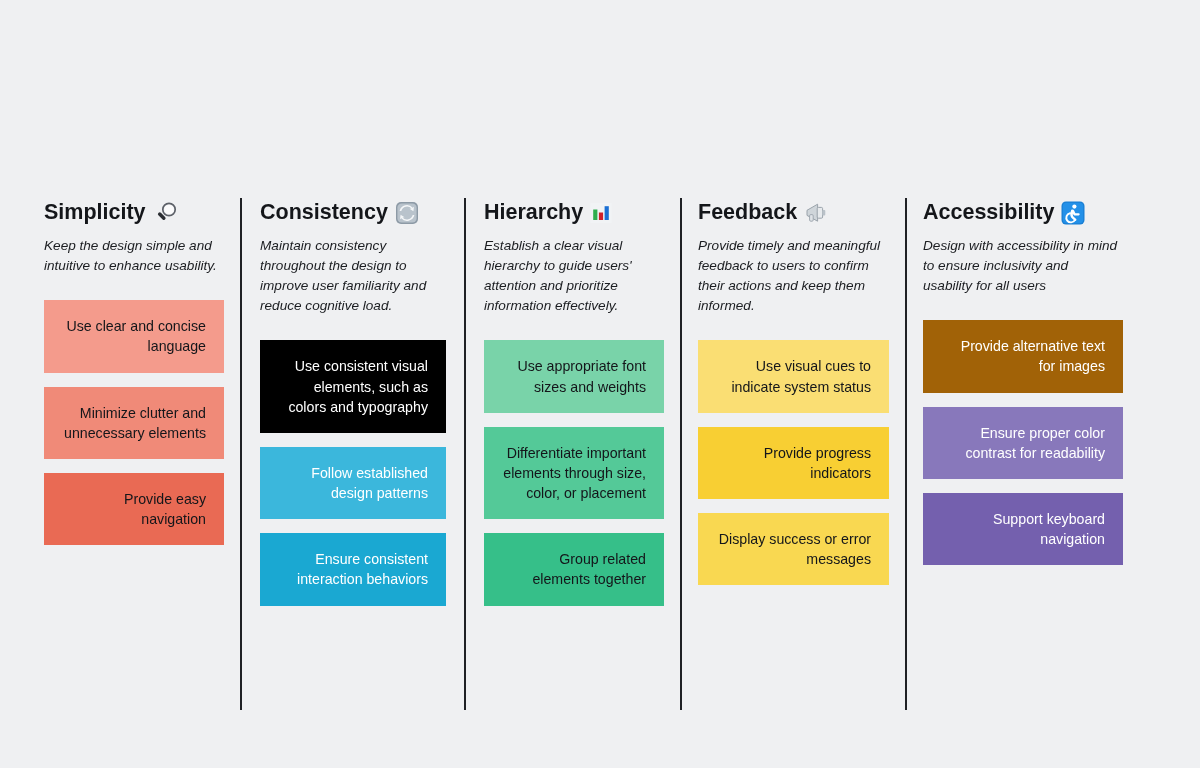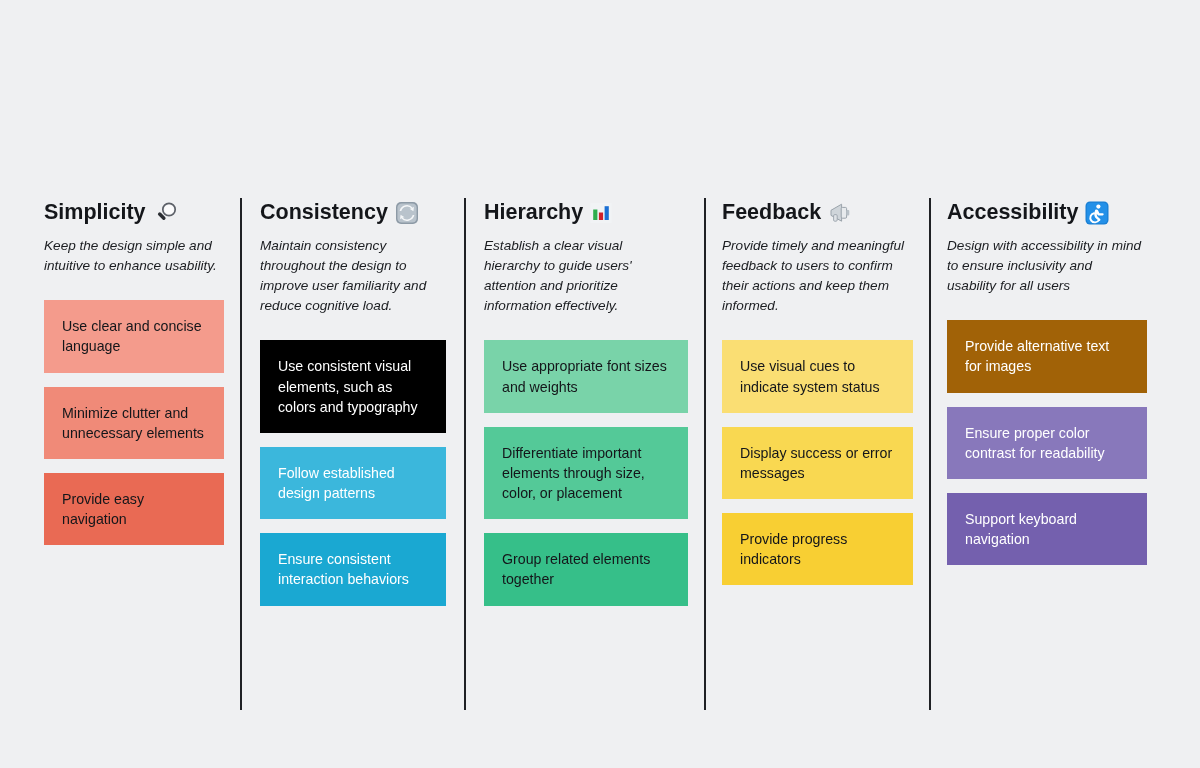--- a/index.html
+++ b/index.html
@@ -45,21 +45,21 @@
     align-items: stretch;
   }
   .column {
     position: relative;
     box-sizing: border-box;
     display: flex;
     flex-direction: column;
   }
   .col-0 { width: 196px; padding-right: 16px; }
   .col-1 { width: 224px; padding-left: 20px; padding-right: 18px; }
-  .col-2 { width: 240px; padding-left: 20px; padding-right: 16px; }
+  .col-2 { width: 216px; padding-left: 20px; padding-right: 16px; }
   .col-3 { width: 225px; padding-left: 18px; padding-right: 16px; }
   .col-4 { width: 226px; padding-left: 18px; padding-right: 8px; }
 
   .divider {
     position: absolute;
     left: 0;
     top: 0;
     bottom: 0;
     width: 2px;
     background: #1f2125;
@@ -94,21 +94,21 @@
   }
   .card {
     box-sizing: border-box;
     padding: 16px 18px;
     font-size: 14.2px;
     line-height: 1.42;
     display: flex;
     align-items: center;
     min-height: 52px;
   }
-  .card-text { display: block; }
+  .card-text { display: block; text-align: right; }
 
   
   .icon {
     display: inline-flex;
     align-items: center;
     justify-content: center;
     flex: 0 0 auto;
   }
   .icon svg { display: block; }
 </style>
@@ -210,25 +210,25 @@
             <rect x="18.3" y="9.0" width="3.0" height="5.6" rx="1.0" fill="#b9c1c8"></rect>
             <rect x="5.6" y="13.6" width="3.6" height="6.6" rx="1.2" fill="#dfe3e7" stroke="#9aa3ab" stroke-width="0.9"></rect>
           </svg>
         </span>
       </div>
       <p class="col-desc">Provide timely and meaningful feedback to users to confirm their actions and keep them informed.</p>
       <div class="cards">
         <div class="card" style="background:#fade73;color:#14161a;">
           <span class="card-text">Use visual cues to indicate system status</span>
         </div>
+        <div class="card" style="background:#f8cf33;color:#14161a;">
+          <span class="card-text">Provide progress indicators</span>
+        </div>
         <div class="card" style="background:#f9d851;color:#14161a;">
           <span class="card-text">Display success or error messages</span>
-        </div>
-        <div class="card" style="background:#f8cf33;color:#14161a;">
-          <span class="card-text">Provide progress indicators</span>
         </div>
       </div>
     </div>
 
     <div class="column col-4">
       <div class="divider"></div>
       <div class="col-head">
         <span class="col-title">Accessibility</span>
         <span class="icon">
           <svg width="24" height="24" viewBox="0 0 24 24">

